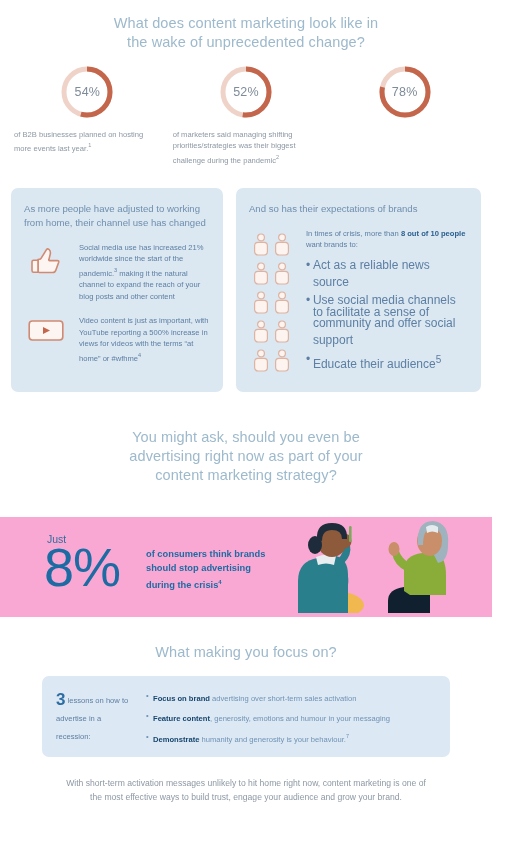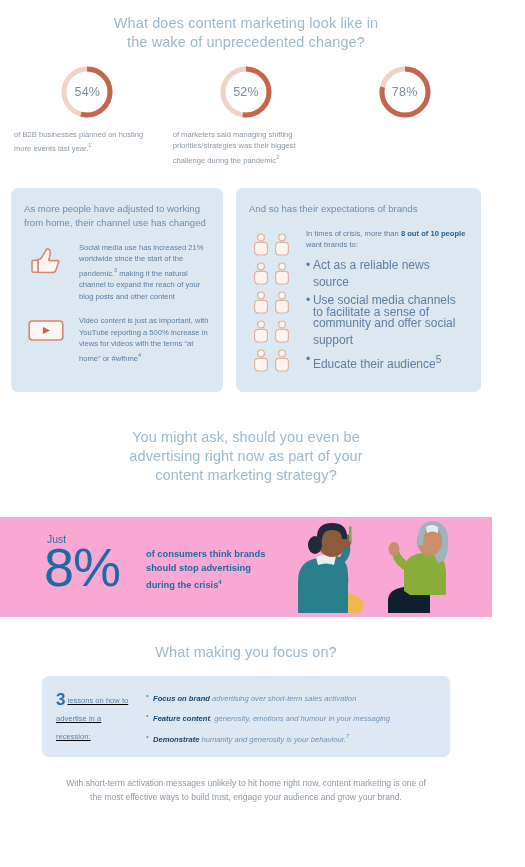--- a/index.html
+++ b/index.html
@@ -144,37 +144,37 @@
   
   .focus-title { padding: 26px 60px 0 60px; }
   .lessons-box {
     margin: 14px 42px 0 42px;
     background: #dce8f3;
     border-radius: 7px;
     padding: 11px 14px 12px 14px;
     display: flex;
     gap: 12px;
   }
-  .lessons-left { width: 78px; flex: 0 0 auto; padding-top: 2px; text-decoration: underline; }
+  .lessons-left { width: 78px; flex: 0 0 auto; padding-top: 2px; }
   .lessons-num {
     font-size: 17px;
     color: #2c6ea3;
     font-weight: bold;
     line-height: 15px;
     display: inline-block;
     vertical-align: -2px;
     margin-right: 2px;
   }
   .lessons-left-text {
     font-size: 7.6px;
     line-height: 11.8px;
     color: #5c7fa3;
     display: inline;
   }
-  .lessons-bullets { flex: 1 1 auto; padding-top: 3px; font-style: italic; }
+  .lessons-bullets { flex: 1 1 auto; padding-top: 3px; }
   .lesson-item {
     font-size: 7.6px;
     line-height: 11.6px;
     color: #6f93b5;
     margin-bottom: 6.5px;
     padding-left: 7px;
     position: relative;
   }
   .lesson-item:last-child { margin-bottom: 0; }
   .lesson-item::before {

